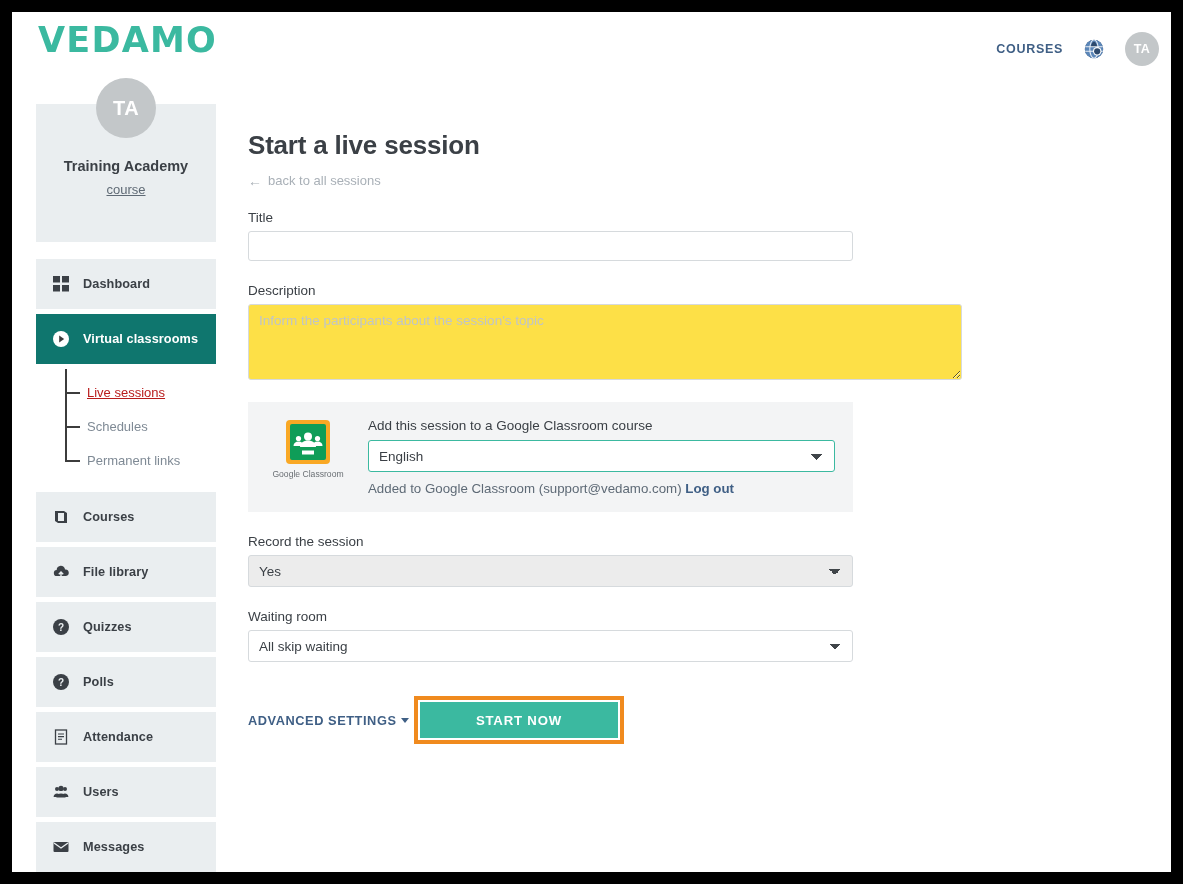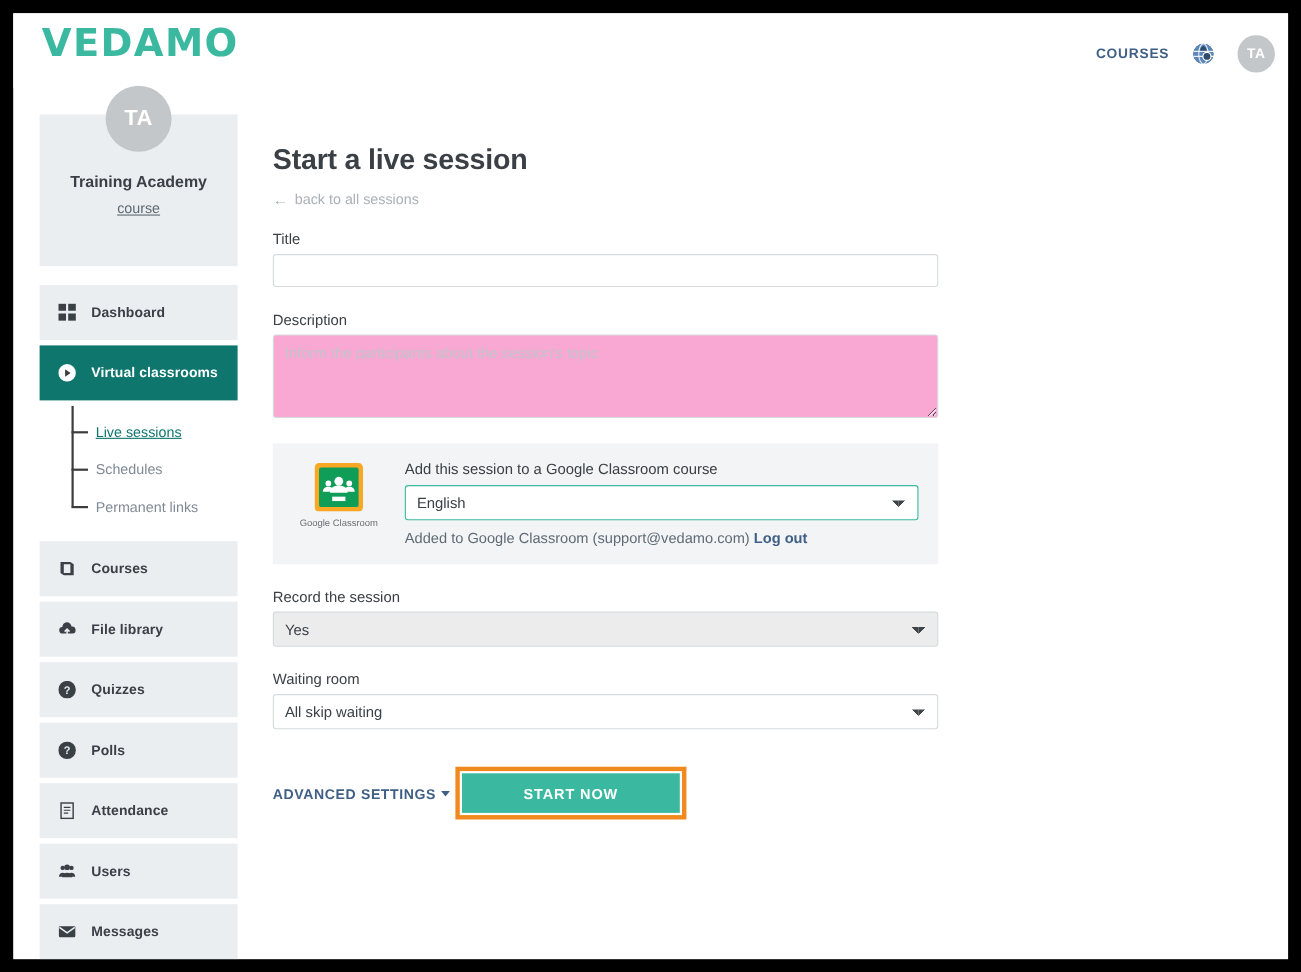--- a/index.html
+++ b/index.html
@@ -116,21 +116,21 @@
     padding-left: 51px;
     cursor: pointer;
   }
   .subnav-item::before {
     content: "";
     position: absolute; left: 29px; top: 50%;
     width: 15px; height: 2px; background: #3c3c3c;
   }
   .subnav-label { font-size: 13px; color: #7f8a95; }
   .subnav-item.current .subnav-label {
-    color: #0f766e; text-decoration: underline; font-weight: normal;
+    color: #b91c1c; text-decoration: underline; font-weight: normal;
   }
 
   
   .main {
     position: absolute; left: 236px; top: 118px;
     width: 660px;
   }
   .page-title {
     font-size: 26px; font-weight: bold; color: #3b4046;
     letter-spacing: -0.2px;
@@ -151,23 +151,23 @@
 
   .text-input {
     width: 605px; height: 30px;
     border: 1px solid #d6dadd; border-radius: 3px;
     background: #ffffff;
     padding: 0 10px;
     font-size: 13.5px; font-family: "Liberation Sans", sans-serif;
     color: #3b4046;
   }
   .text-area {
-    width: 605px; height: 76px;
+    width: 714px; height: 76px;
     border: 1px solid #d6dadd; border-radius: 3px;
-    background: #f9a8d4;
+    background: #fde047;
     padding: 8px 10px;
     font-size: 13.5px; font-family: "Liberation Sans", sans-serif;
     color: #3b4046;
     resize: vertical;
   }
   .text-area::placeholder, .text-input::placeholder { color: #bfc4c9; }
 
   
   .gc-panel {
     margin-top: 18px;

